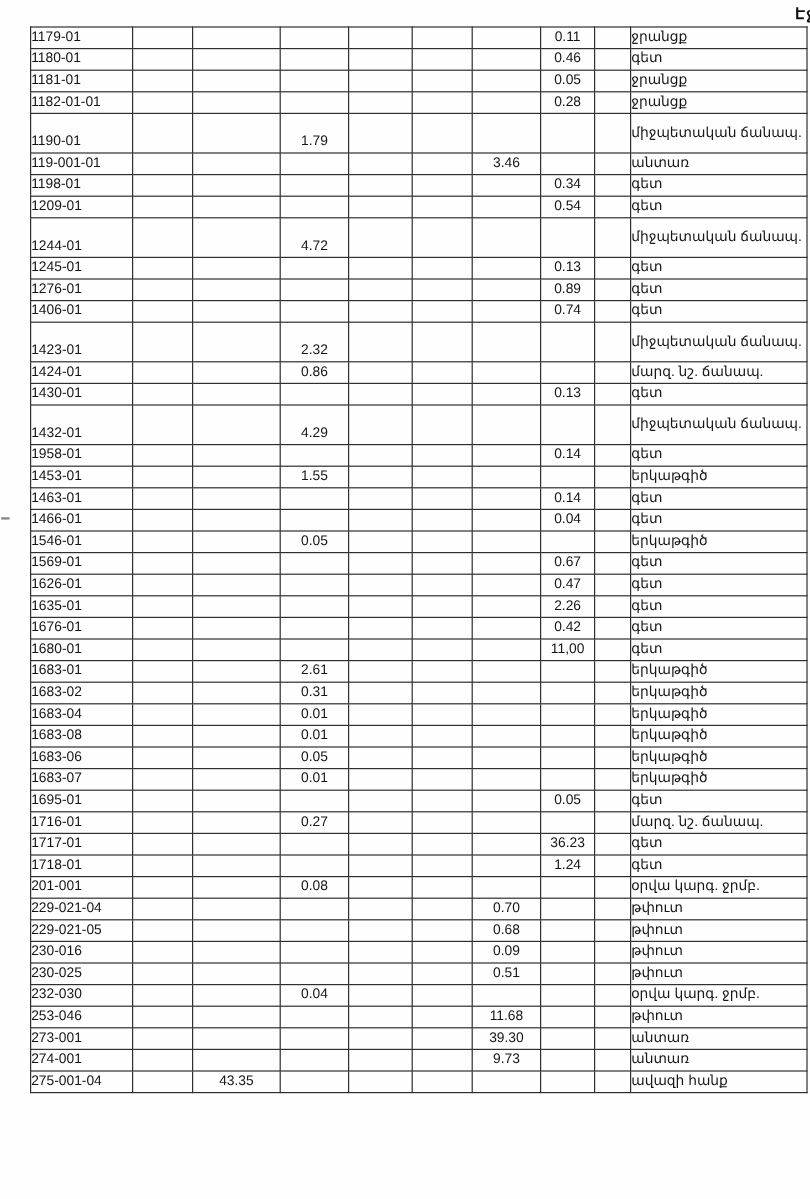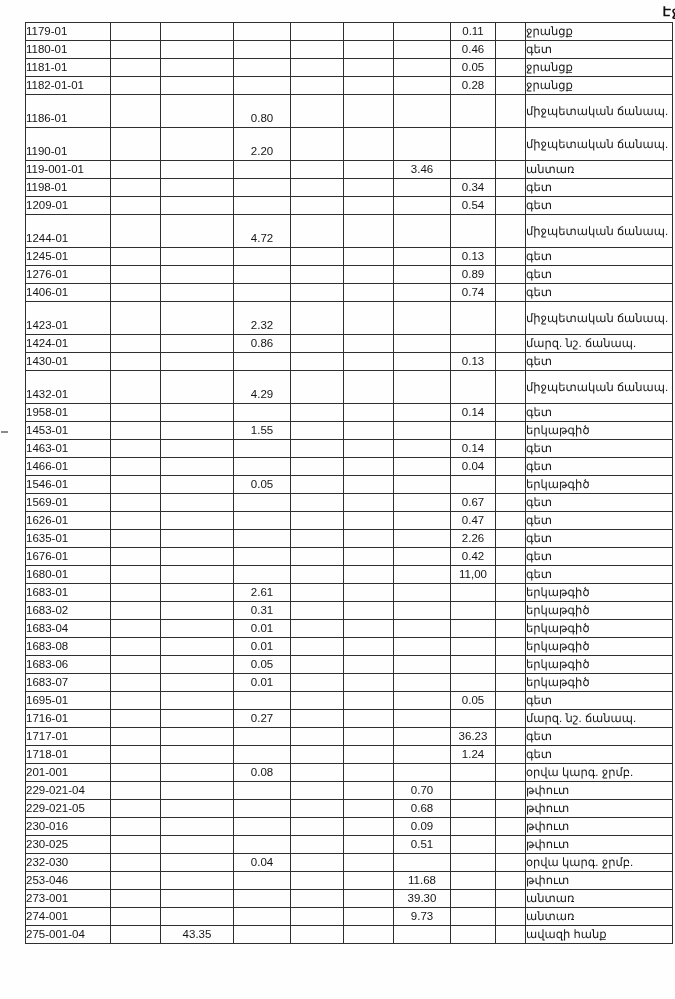--- a/index.html
+++ b/index.html
@@ -141,37 +141,24 @@
           <td class="val-cell"></td>
           <td class="val-cell"></td>
           <td class="val-cell"></td>
           <td class="val-cell"></td>
           <td class="val-cell"></td>
           <td class="val-cell">0.28</td>
           <td class="val-cell"></td>
           <td class="label-cell">ջրանցք</td>
         </tr>
         <tr class="tall">
-          <td class="id-cell">1186-01</td>
-          <td class="val-cell"></td>
-          <td class="val-cell"></td>
-          <td class="val-cell">0.80</td>
-          <td class="val-cell"></td>
-          <td class="val-cell"></td>
-          <td class="val-cell"></td>
-          <td class="val-cell"></td>
-          <td class="val-cell"></td>
-          <td class="label-cell">միջպետական
-ճանապ.</td>
-        </tr>
-        <tr class="tall">
           <td class="id-cell">1190-01</td>
           <td class="val-cell"></td>
           <td class="val-cell"></td>
-          <td class="val-cell">2.20</td>
+          <td class="val-cell">1.79</td>
           <td class="val-cell"></td>
           <td class="val-cell"></td>
           <td class="val-cell"></td>
           <td class="val-cell"></td>
           <td class="val-cell"></td>
           <td class="label-cell">միջպետական
 ճանապ.</td>
         </tr>
         <tr>
           <td class="id-cell">119-001-01</td>

